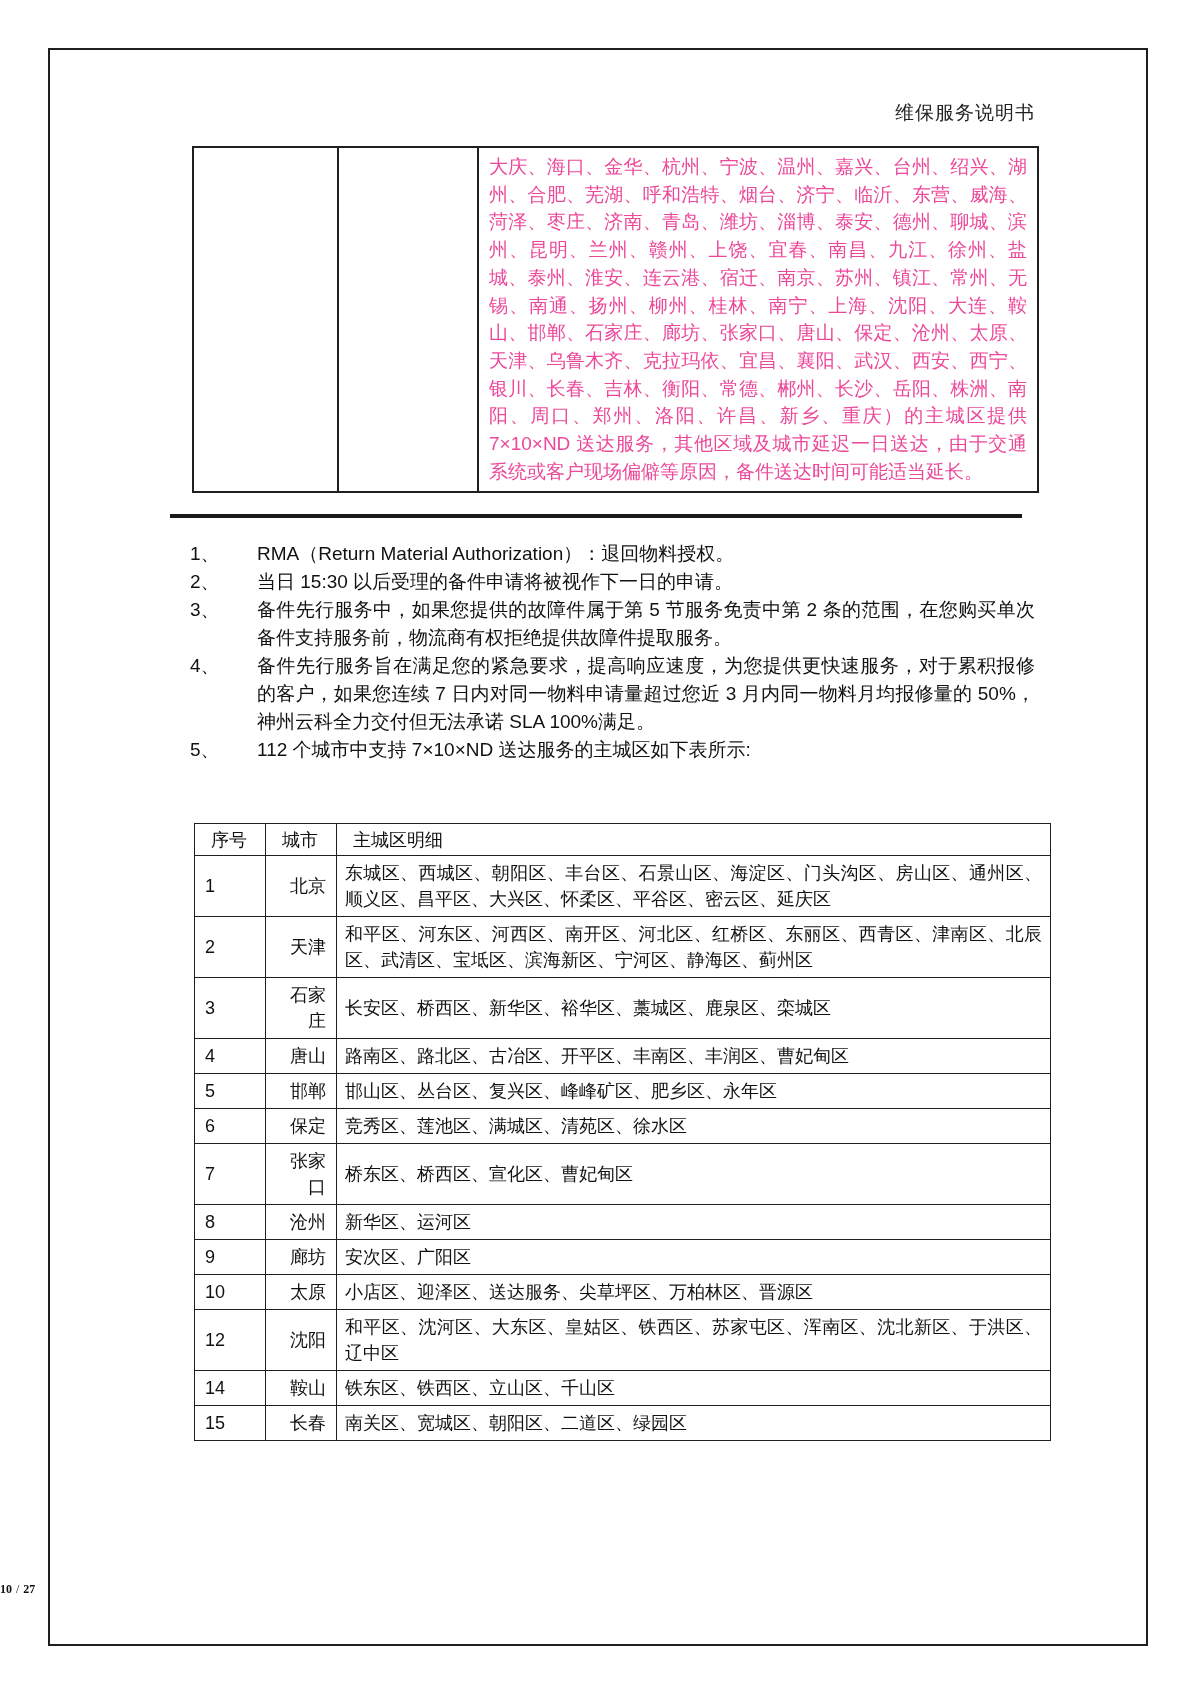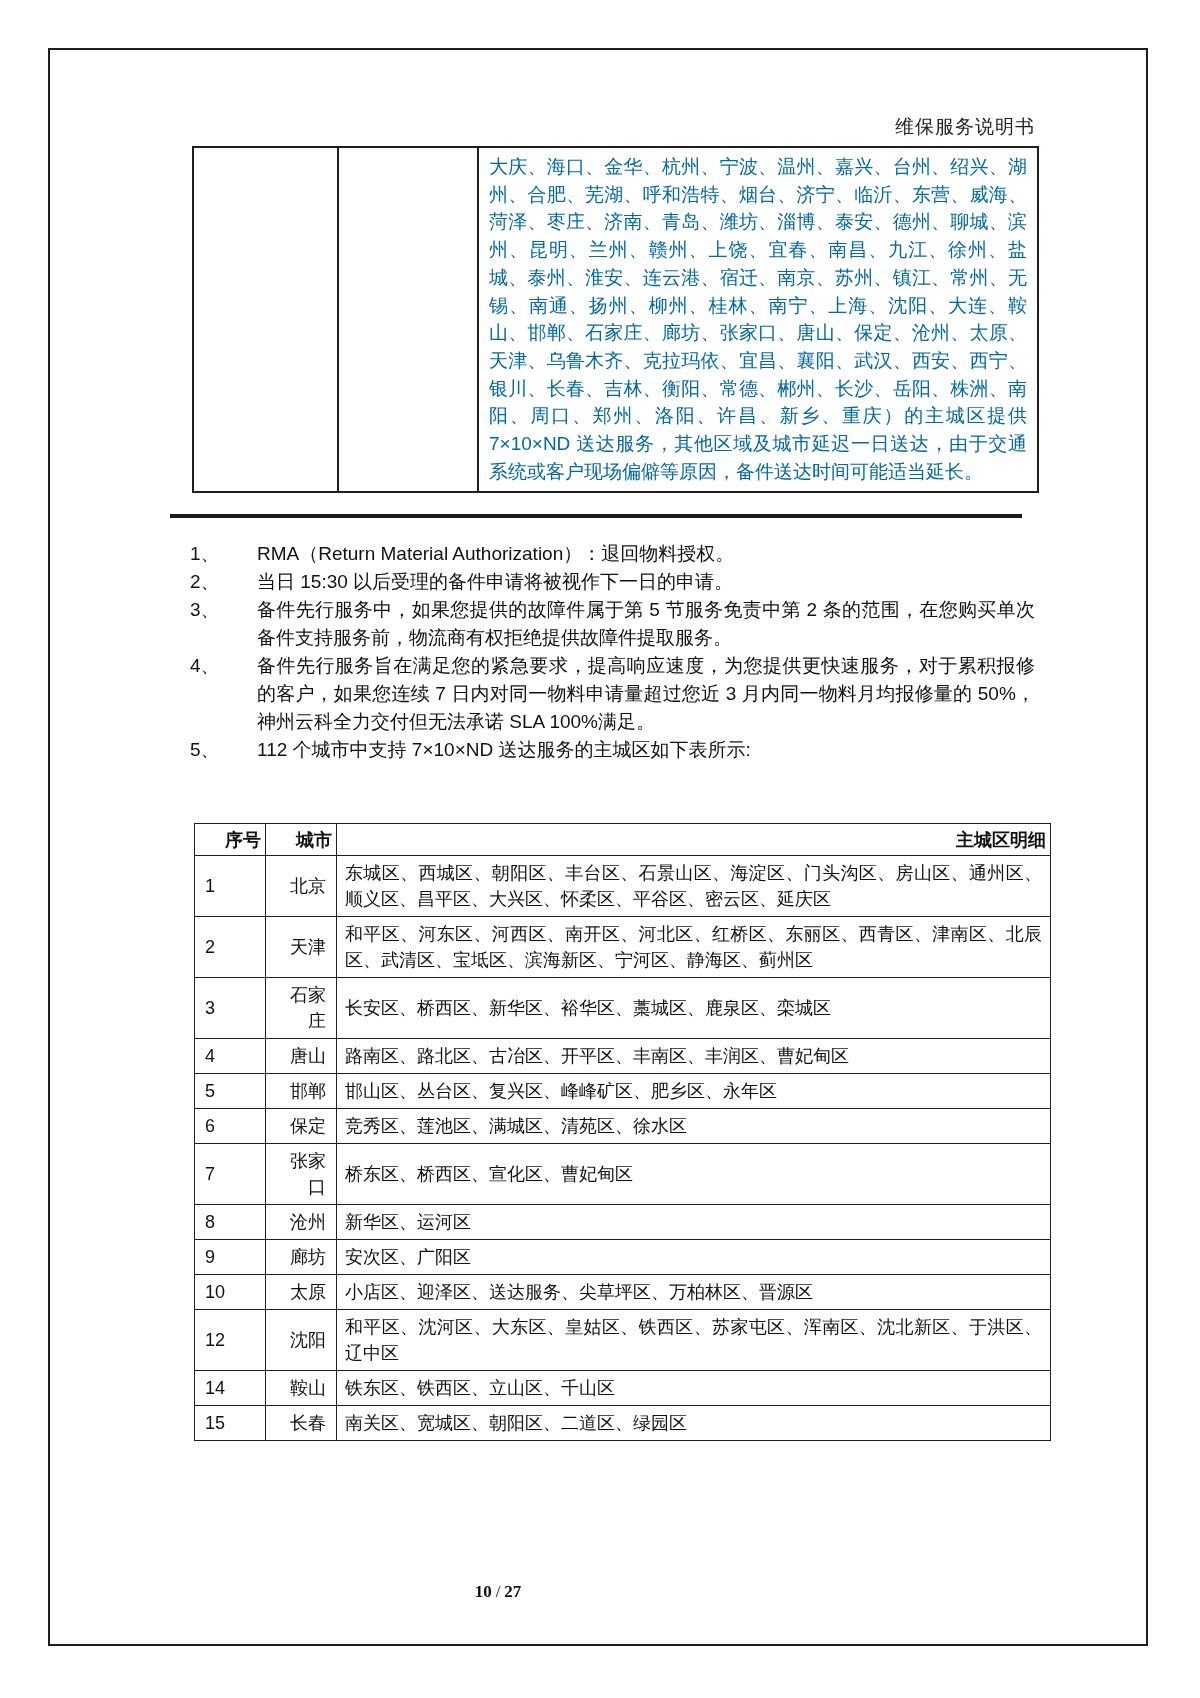--- a/index.html
+++ b/index.html
@@ -18,21 +18,21 @@
     position: absolute;
     left: 48px;
     top: 48px;
     width: 1100px;
     height: 1598px;
     border: 2px solid #1f1f1f;
     box-sizing: border-box;
   }
   .doc-title {
     position: absolute;
-    top: 114px;
+    top: 100px;
     right: 165px;
     font-family: "Liberation Serif", "DejaVu Serif", serif;
     font-size: 19px;
     letter-spacing: 1px;
     color: #222;
   }
   
   .top-table {
     position: absolute;
     left: 192px;
@@ -45,21 +45,21 @@
     border: 2px solid #1f1f1f;
     vertical-align: top;
     box-sizing: border-box;
   }
   .top-table td.cell-text {
     padding: 5px 10px 6px 10px;
     font-size: 19px;
     line-height: 27.7px;
     text-align: justify;
     text-justify: inter-ideograph;
-    color: #0369a1;
+    color: #ec4899;
   }
   .divider {
     position: absolute;
     left: 170px;
     top: 514px;
     width: 852px;
     height: 4px;
     background: #1a1a1a;
   }
   
@@ -102,24 +102,24 @@
     table-layout: fixed;
     font-size: 18px;
     color: #111;
   }
   .city-table th, .city-table td {
     border: 1.5px solid #1f1f1f;
     box-sizing: border-box;
     vertical-align: middle;
   }
   .city-table th {
-    font-weight: bold;
-    text-align: right;
+    font-weight: normal;
+    text-align: left;
     height: 32px;
-    padding: 2px 4px;
+    padding: 2px 16px;
     line-height: 24px;
   }
   .city-table td {
     padding: 4px 8px;
     line-height: 26px;
   }
   .city-table td.c-num {
     padding-left: 10px;
     text-align: left;
   }
@@ -129,23 +129,23 @@
   }
   .city-table td.c-districts {
     text-align: justify;
     text-justify: inter-ideograph;
   }
   .footer {
     position: absolute;
     top: 1582px;
     left: 0;
     width: 996px;
-    text-align: center;
+    text-align: left;
     font-family: "Liberation Serif", "DejaVu Serif", serif;
-    font-size: 17px;
+    font-size: 12px;
     color: #111;
   }
   .footer .pg-num { font-weight: bold; }
   .footer .pg-sep { font-weight: normal; padding: 0 4px; }
 </style>
 </head>
 <body>
 
 <div class="page-border"></div>
 

